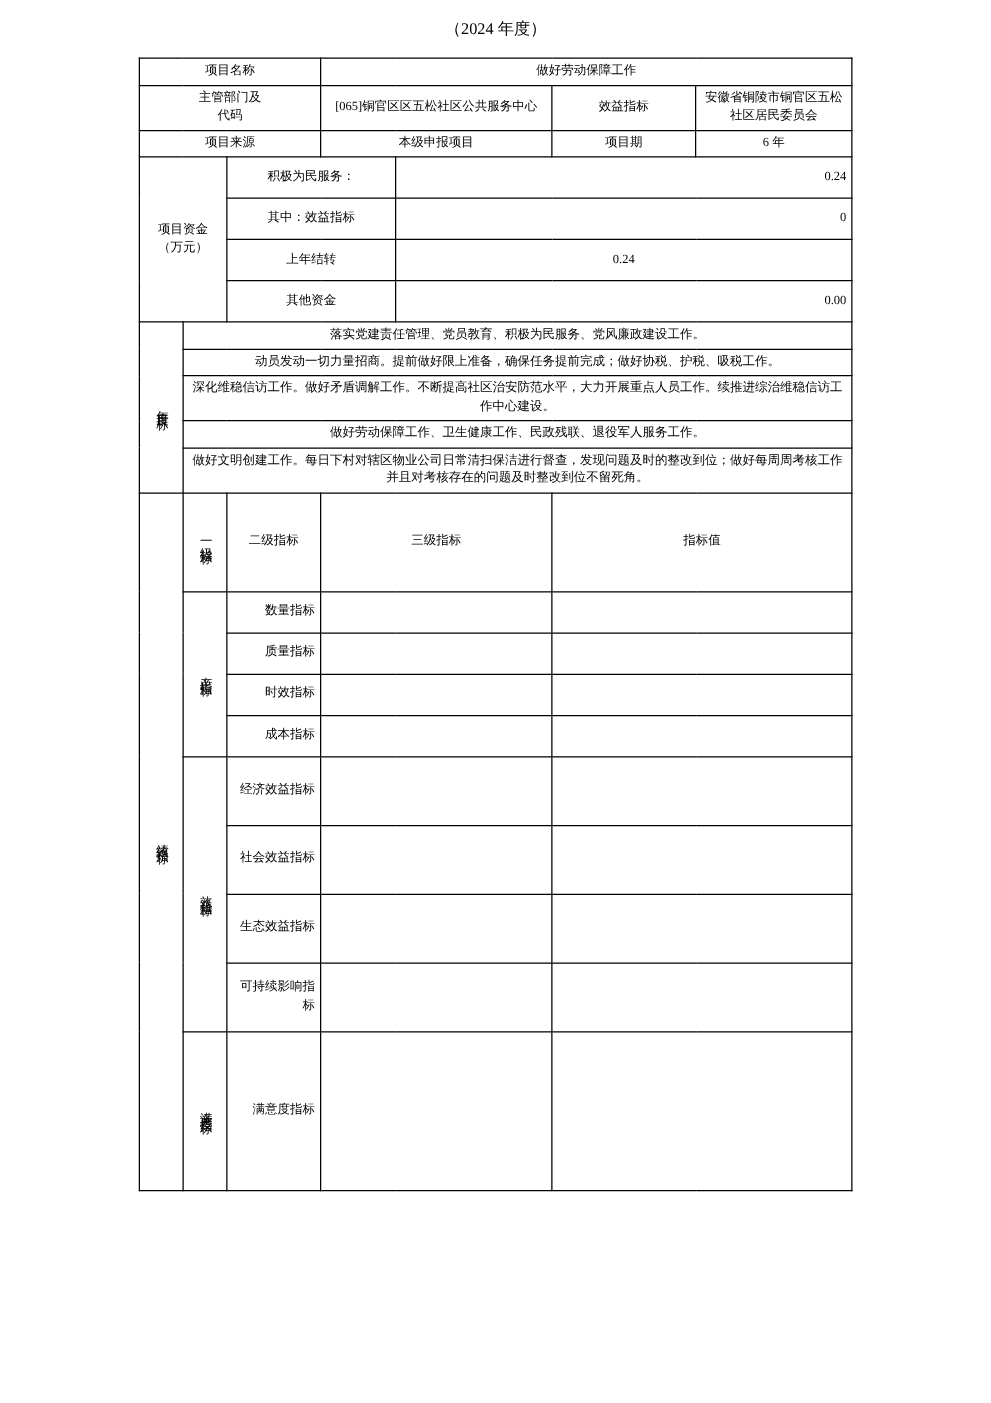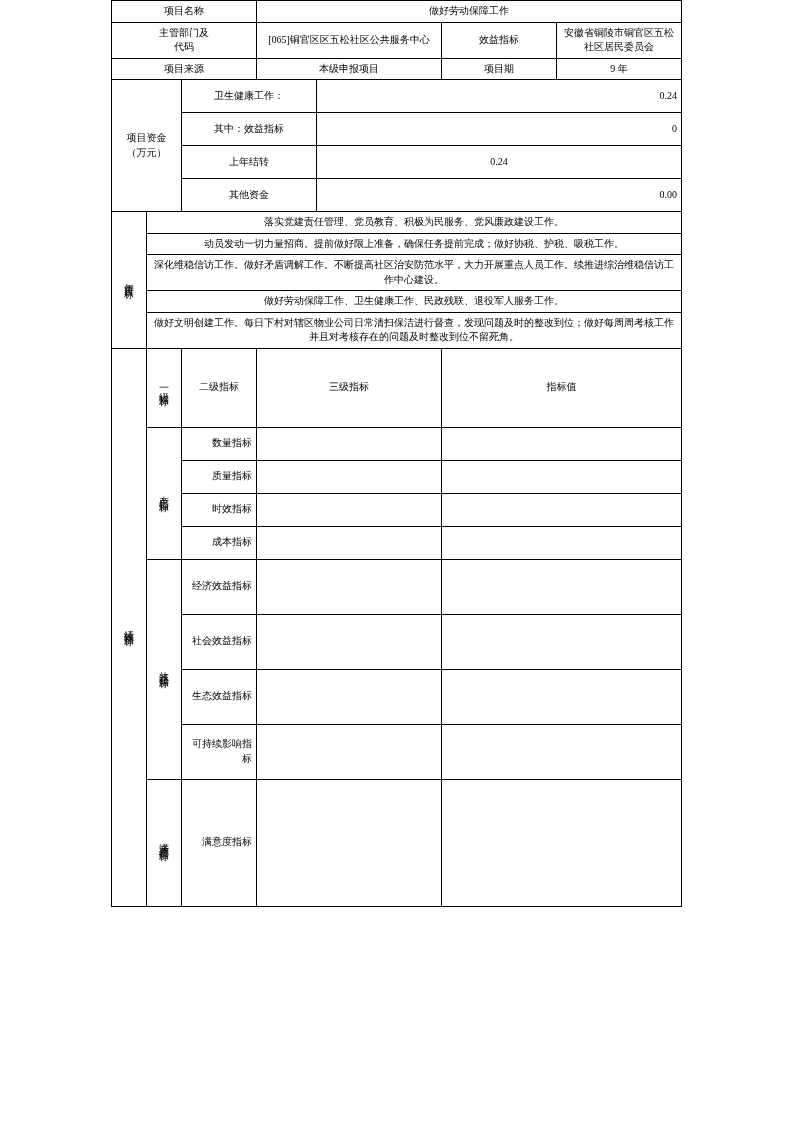--- a/index.html
+++ b/index.html
@@ -81,20 +81,21 @@
     font-size: 12.5px;
     text-align: right;
     line-height: 1.35;
   }
 </style>
 </head>
 <body>
 
 <div class="page">
 
+  <div class="doc-subtitle">（2024 年度）</div>
 
   <table class="main">
     <colgroup>
       <col style="width:35px">
       <col style="width:35px">
       <col style="width:75px">
       <col style="width:60px">
       <col style="width:125px">
       <col style="width:115px">
       <col style="width:125px">
@@ -113,29 +114,29 @@
       </td>
       <td class="c" colspan="2">[065]铜官区区五松社区公共服务中心</td>
       <td class="c">效益指标</td>
       <td class="c">安徽省铜陵市铜官区五松社区居民委员会</td>
     </tr>
 
     <tr>
       <td class="c" colspan="3">项目来源</td>
       <td class="c" colspan="2">本级申报项目</td>
       <td class="c">项目期</td>
-      <td class="c">9 年</td>
+      <td class="c">6 年</td>
     </tr>
 
     <tr>
       <td class="c" colspan="2" rowspan="4">
         <div>项目资金</div>
         <div>（万元）</div>
       </td>
-      <td class="c tall" colspan="2">卫生健康工作：</td>
+      <td class="c tall" colspan="2">积极为民服务：</td>
       <td class="r pad-r" colspan="3">0.24</td>
     </tr>
     <tr>
       <td class="c tall" colspan="2">其中：效益指标</td>
       <td class="r pad-r" colspan="3">0</td>
     </tr>
     <tr>
       <td class="c tall" colspan="2">上年结转</td>
       <td class="c" colspan="3">0.24</td>
     </tr>

